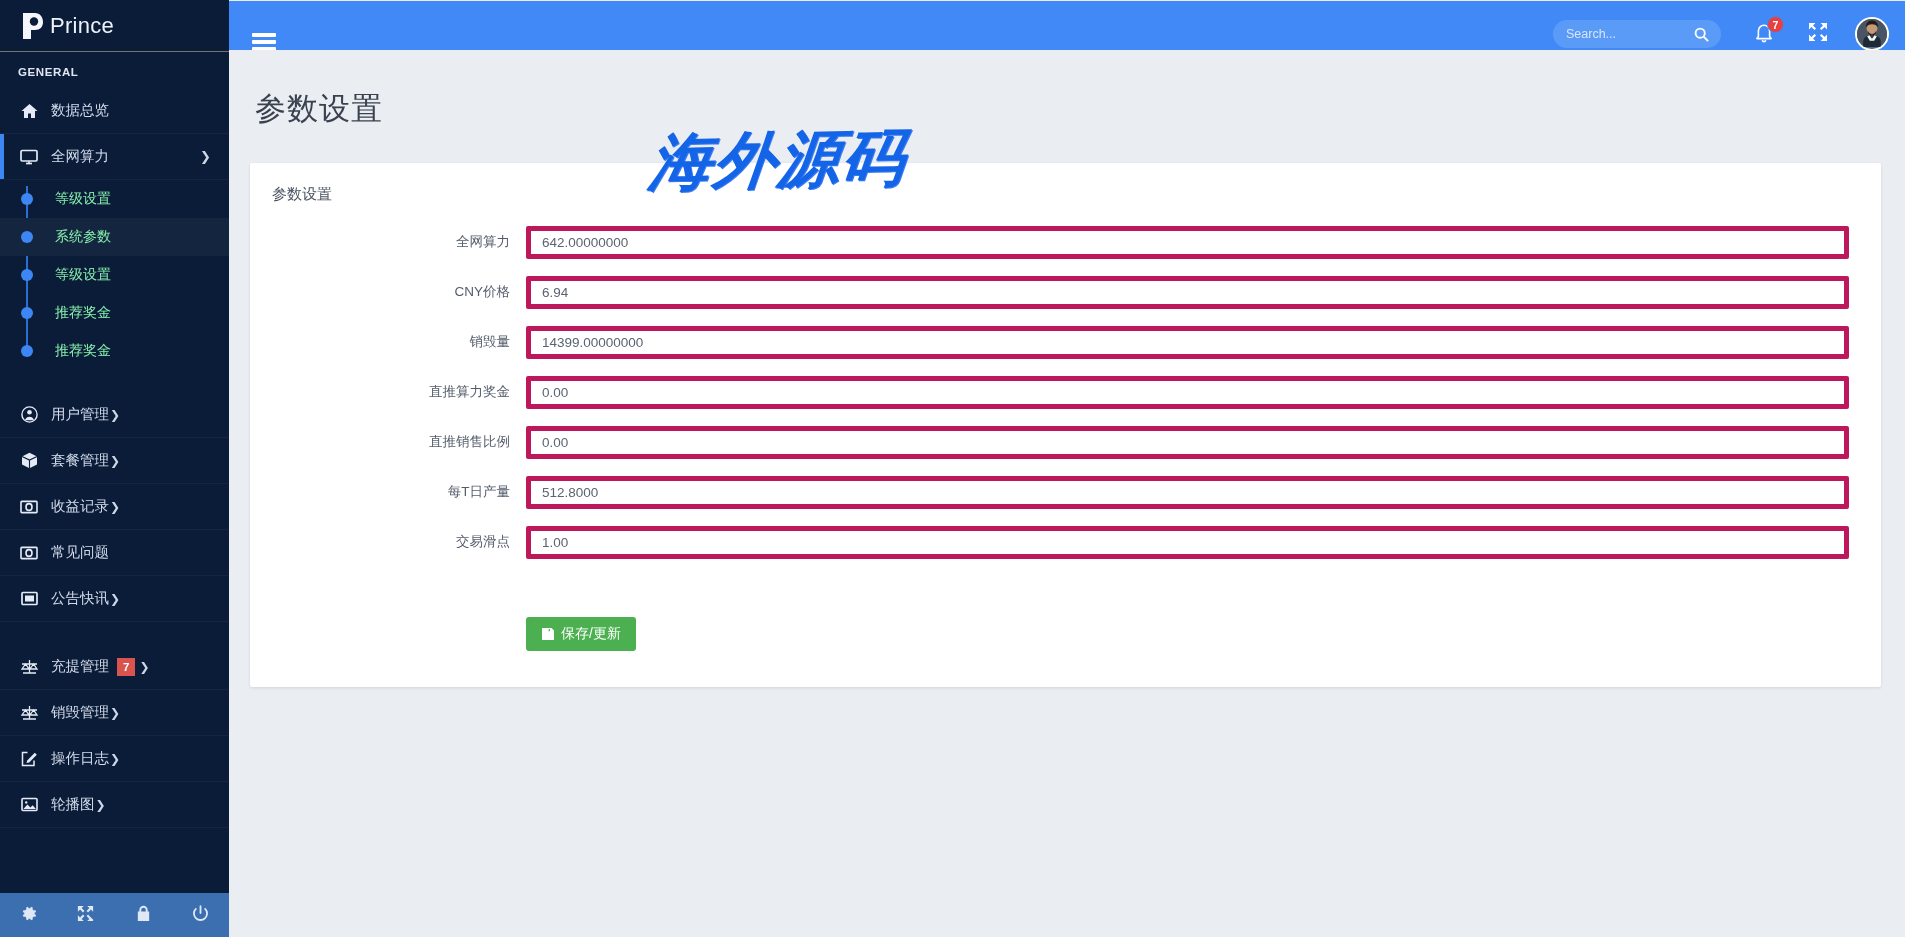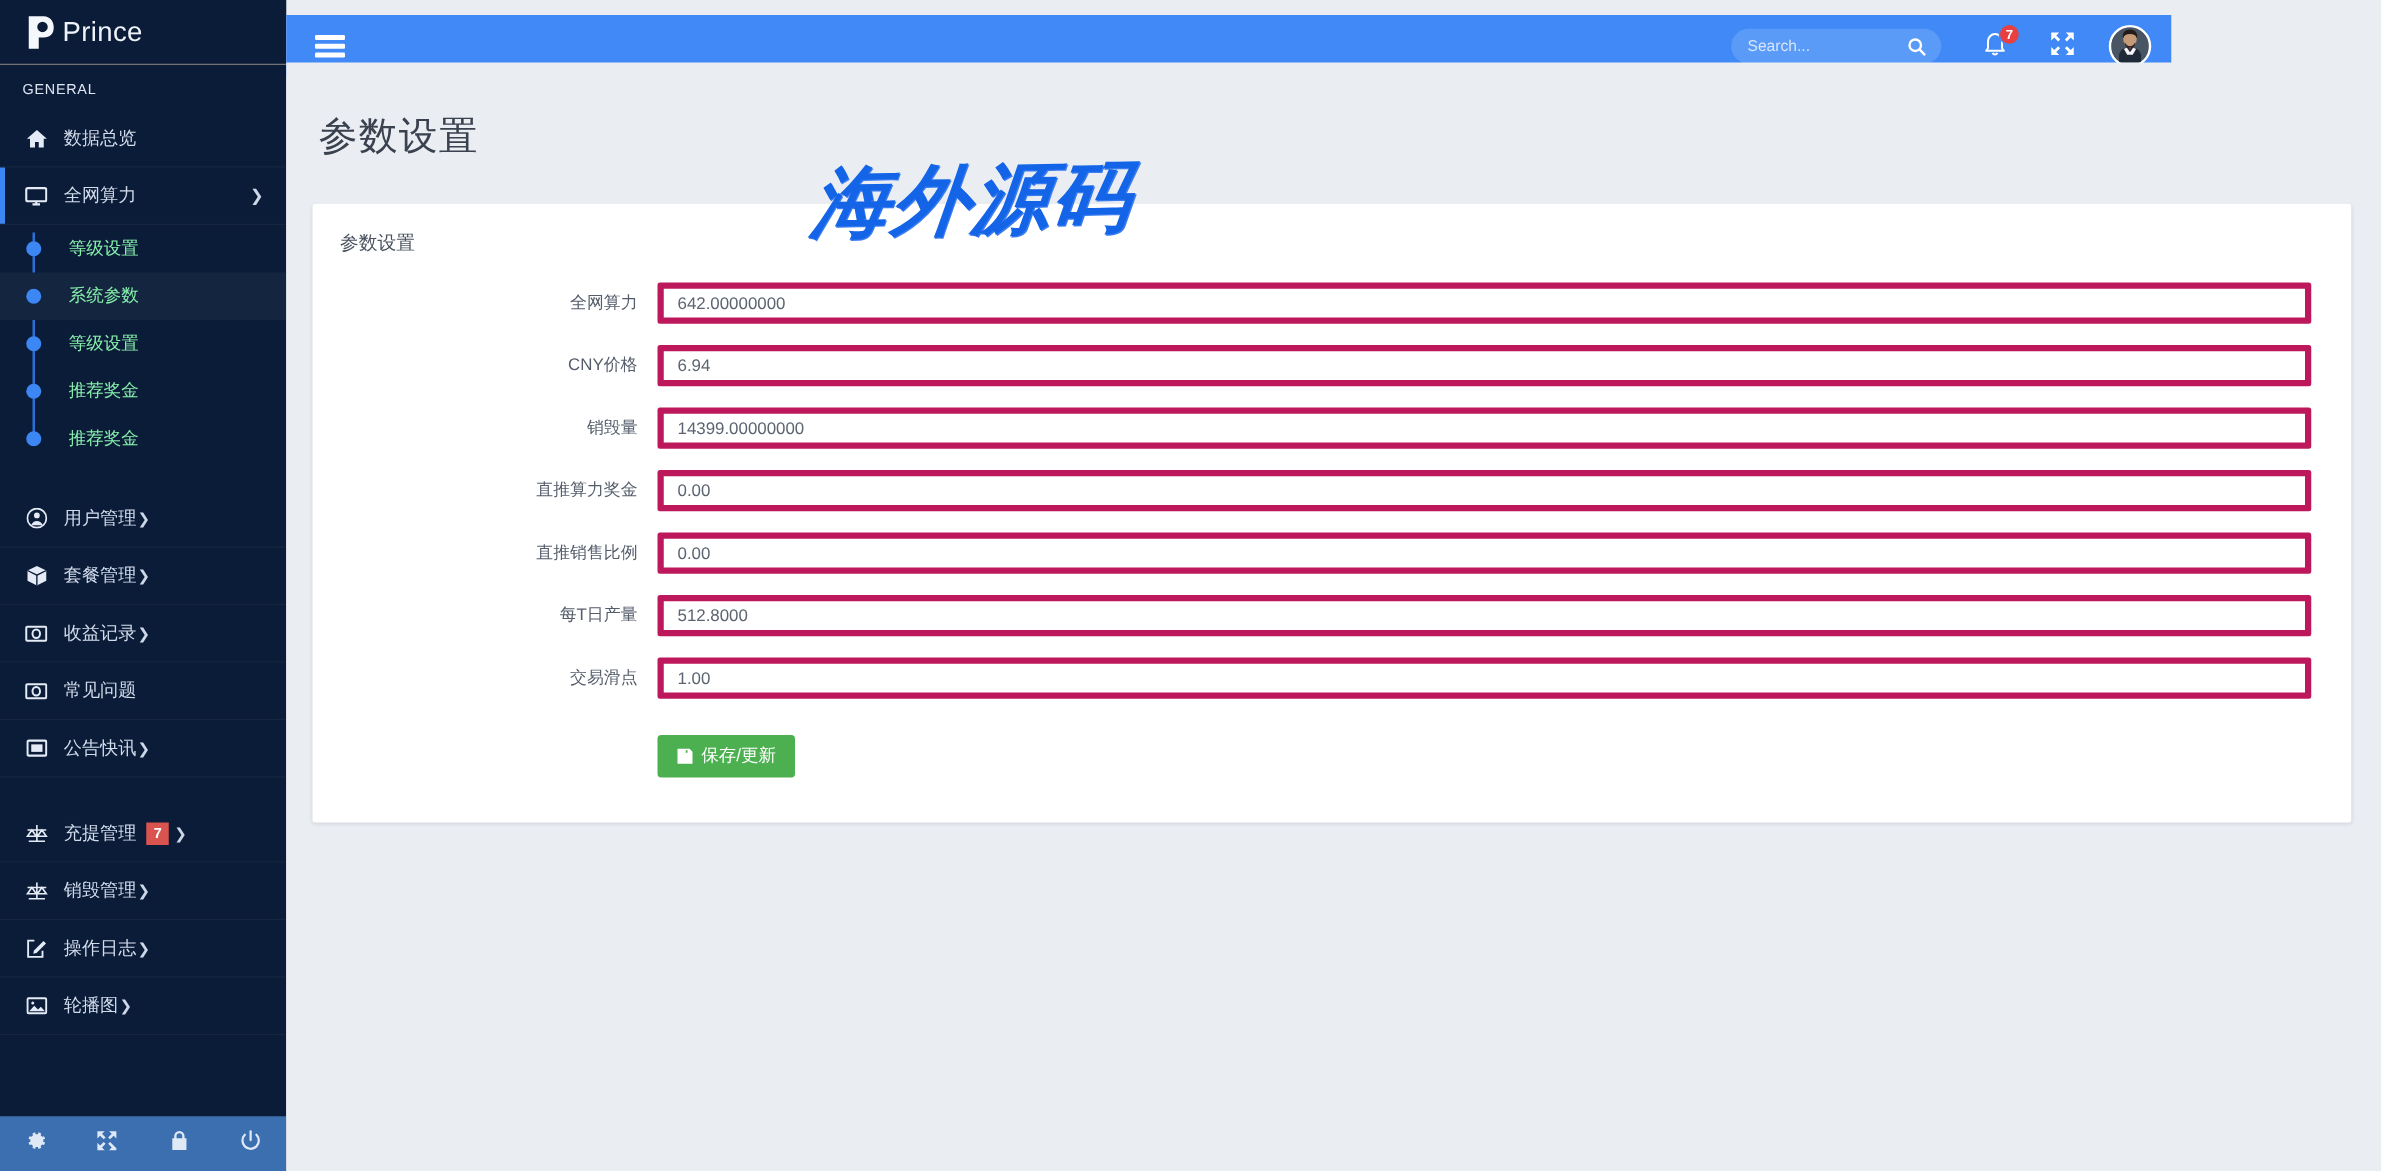--- a/index.html
+++ b/index.html
@@ -35,21 +35,21 @@
     margin-right: 6px;
   }
   .logo-mark svg { display: block; }
   .logo-text {
     font-size: 22px; font-weight: 400;
     color: #eef2f9;
     letter-spacing: .3px;
   }
   .nav-scroll { flex: 1 1 auto; overflow: hidden; padding-top: 4px; }
   .section-label {
-    font-size: 11.5px; font-weight: normal;
+    font-size: 11.5px; font-weight: bold;
     color: #dfe6f2;
     letter-spacing: .6px;
     padding: 10px 0 10px 18px;
   }
   .nav-item {
     position: relative;
     display: flex; align-items: center;
     height: 46px;
     padding-left: 18px;
     font-size: 14.5px;
@@ -113,24 +113,24 @@
     background: #3c6fb0;
     display: flex; align-items: center;
   }
   .sidebar-footer .fbtn {
     flex: 1 1 0; display: flex; align-items: center; justify-content: center;
     color: #dfe8f5; cursor: pointer;
   }
 
   
   .topbar {
-    position: absolute; left: 229px; top: 12px;
-    width: 1508px; height: 50px;
+    position: absolute; left: 229px; top: 1px;
+    width: 1676px; height: 50px;
     background: #4189f7;
-    display: flex; align-items: center;
+    display: flex; align-items: flex-end;
   }
   .hamburger {
     margin-left: 23px;
     width: 24px; height: 18px;
     display: flex; flex-direction: column; justify-content: space-between;
     cursor: pointer;
   }
   .hamburger span { display: block; height: 4px; background: #fff; border-radius: 1px; }
   .topbar-right {
     margin-left: auto; display: flex; align-items: center;
@@ -247,20 +247,21 @@
     margin-left: 276px;
     background: #4cb050;
     color: #fff;
     border: 0; border-radius: 3px;
     height: 34px;
     padding: 12px 15px;
     font-size: 14px;
     display: inline-flex; align-items: center; gap: 6px;
     cursor: pointer;
     font-family: "Liberation Sans", sans-serif;
+    margin-top: 29px;
   }
   .btn-save .save-ico { display: inline-flex; align-items: center; }
 </style>
 </head>
 <body>
 
 <div class="app">
 
   <aside class="sidebar">
 

